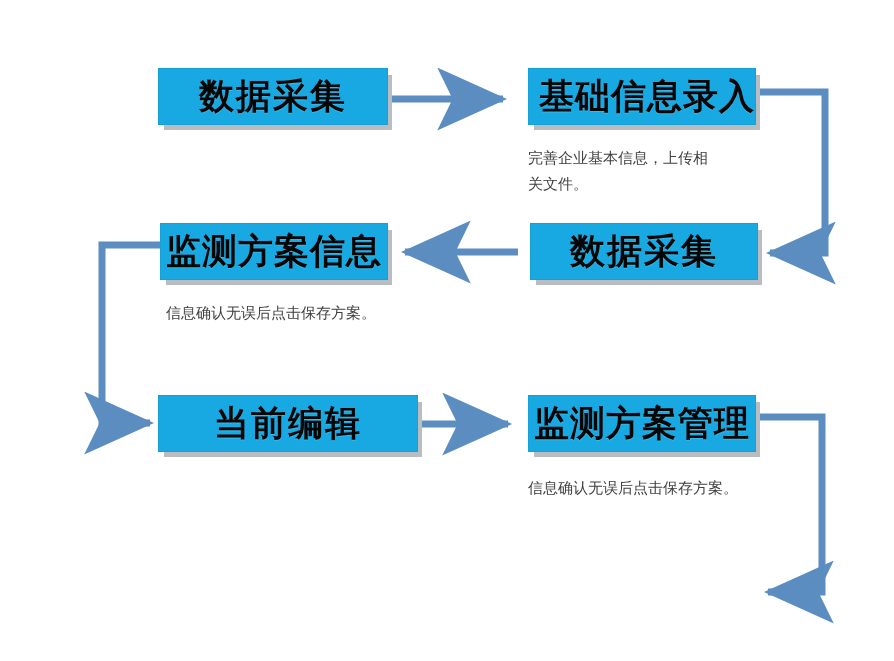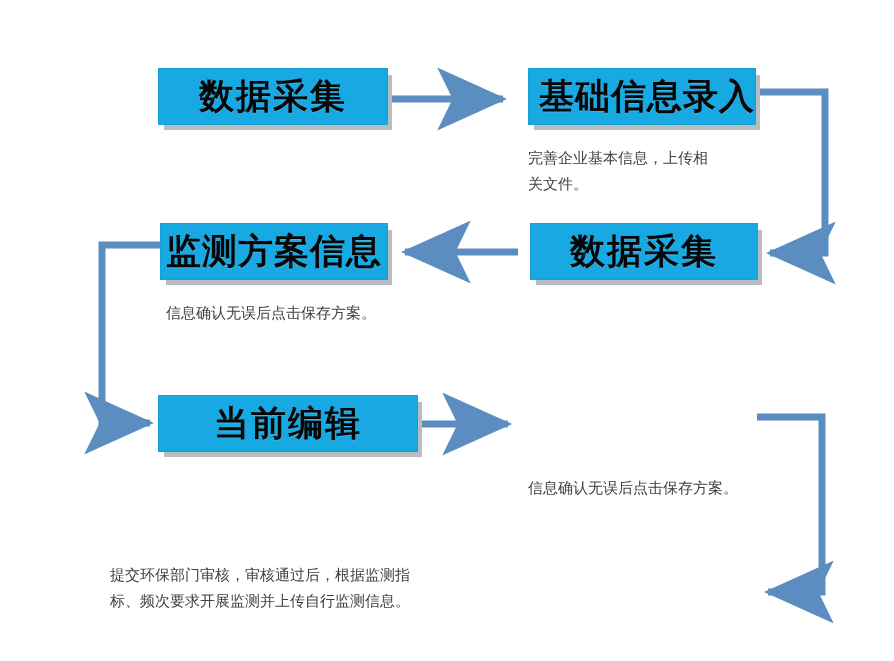--- a/index.html
+++ b/index.html
@@ -114,25 +114,26 @@
   </div>
 
   <div class="node" style="left:530px; top:223px; width:228px; height:57px;">
     <span class="node-label">数据采集</span>
   </div>
 
   <div class="node" style="left:158px; top:395px; width:260px; height:57px;">
     <span class="node-label">当前编辑</span>
   </div>
 
+  <div class="node" style="left:528px; top:395px; width:228px; height:57px;">
+    <span class="node-label wide">监测方案管理</span>
+  </div>
 
 
   <div class="caption" style="left:528px; top:145px; width:290px;">完善企业基本信息，上传相
 关文件。</div>
 
   <div class="caption" style="left:166px; top:300px; width:330px;">信息确认无误后点击保存方案。</div>
 
   <div class="caption" style="left:528px; top:475px; width:330px;">信息确认无误后点击保存方案。</div>
 
-  <div class="caption" style="left:110px; top:562px; width:420px;">提交环保部门审核，审核通过后，根据监测指
-标、频次要求开展监测并上传自行监测信息。</div>
 
 </div>
 
 </body></html>

